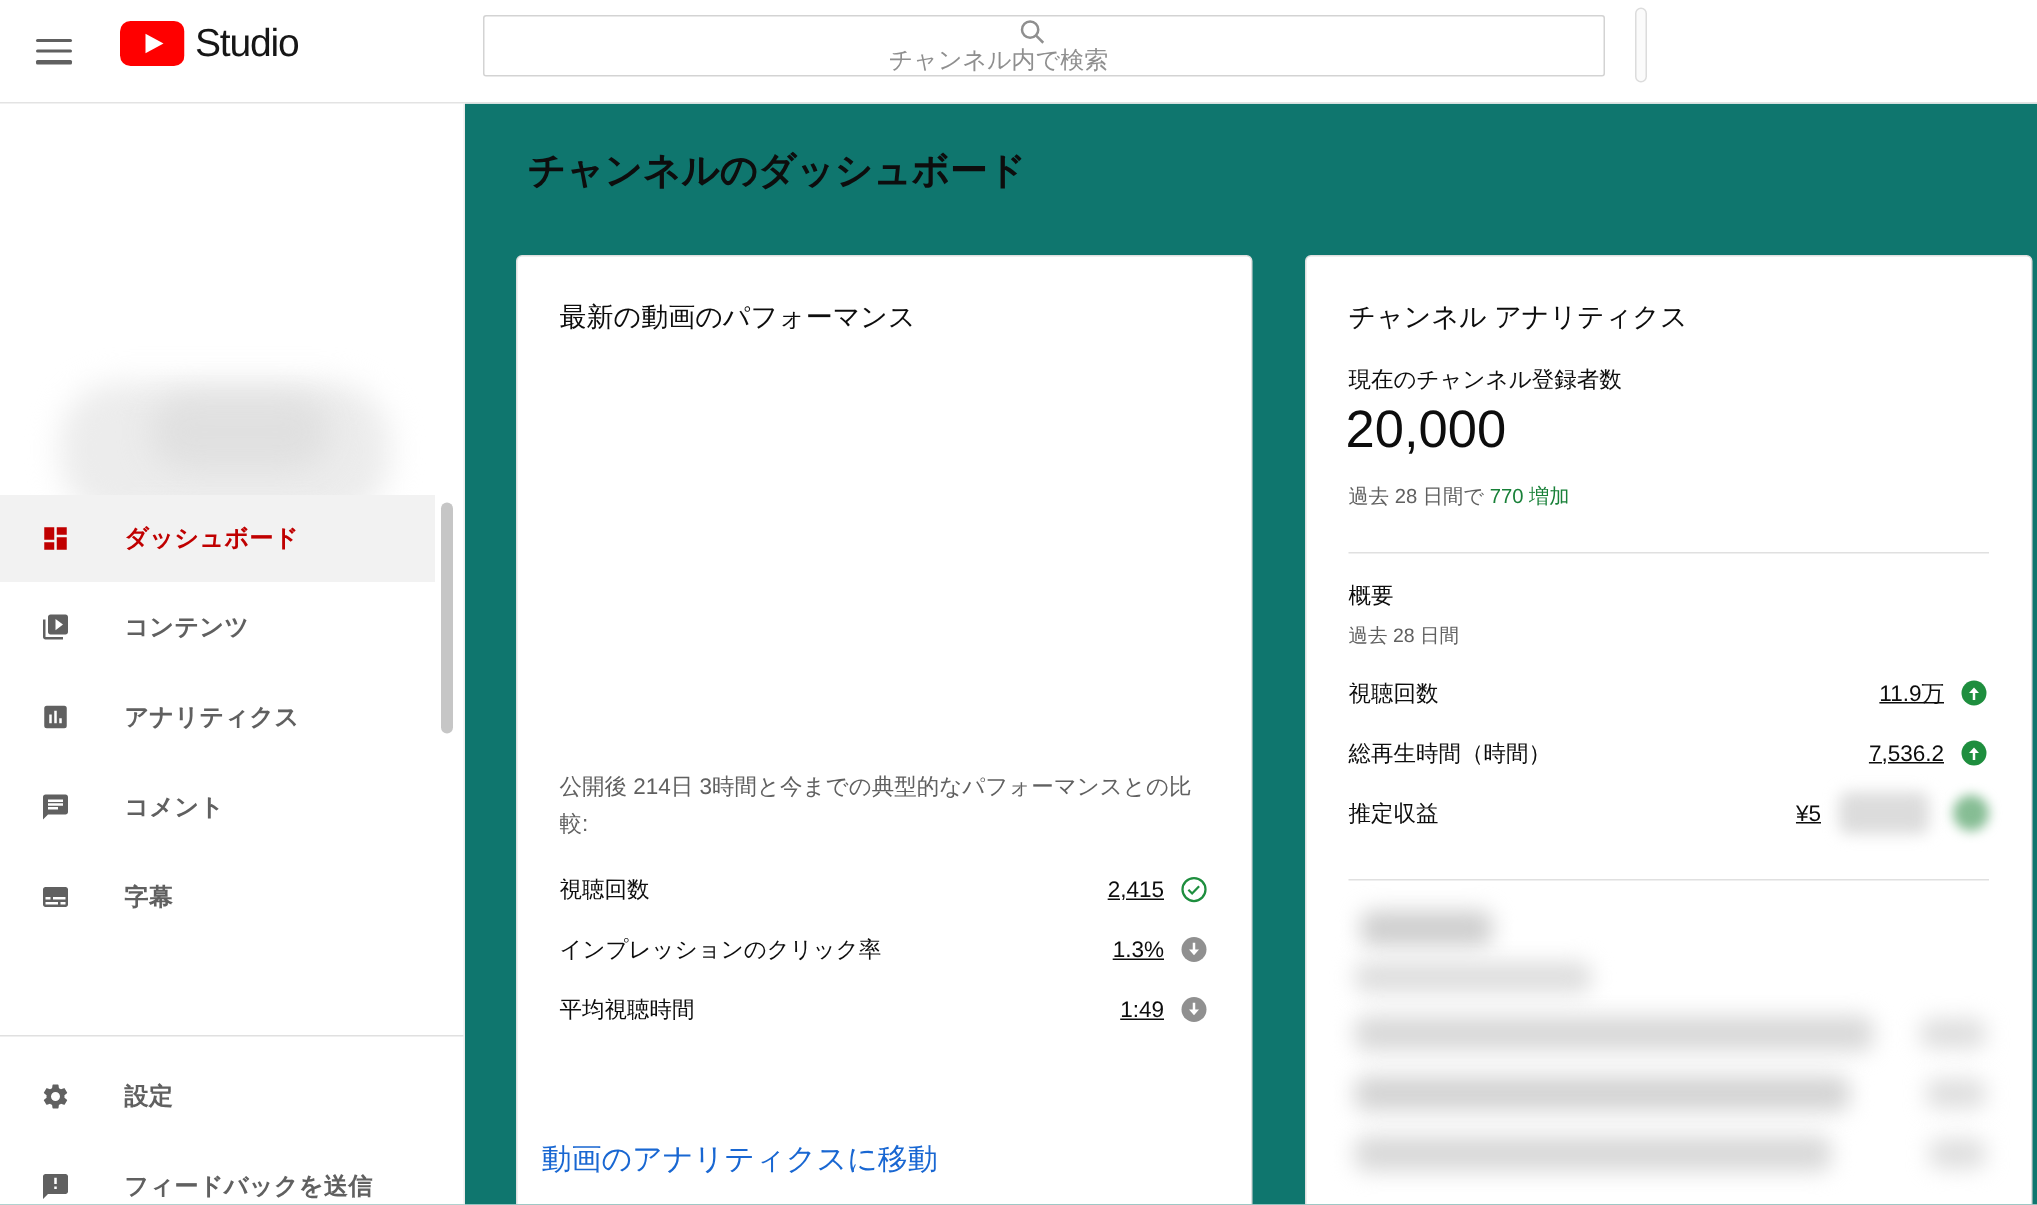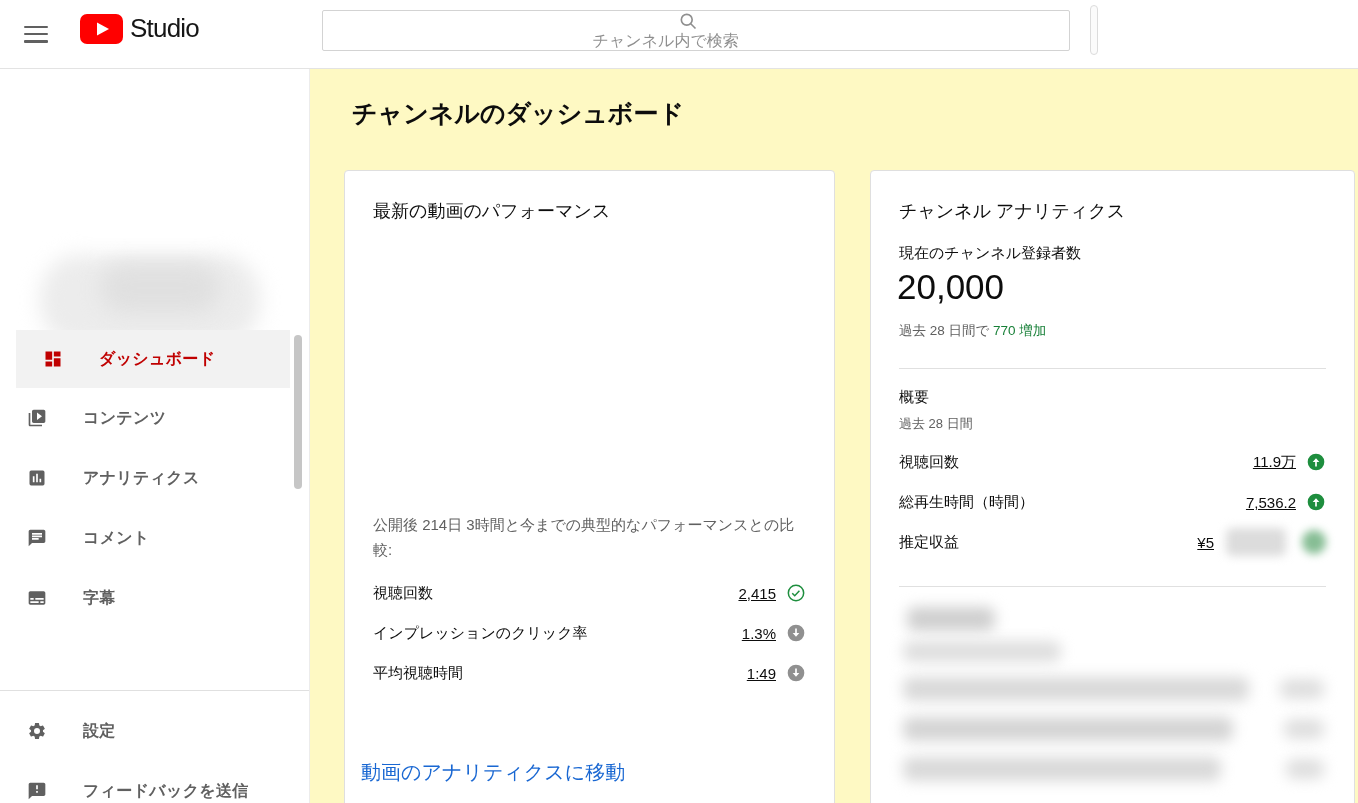--- a/index.html
+++ b/index.html
@@ -26,31 +26,31 @@
 
   
   .sidebar { position:absolute; left:0; top:69px; width:310px; height:734px; background:#fff;
              border-right:1px solid #ececec; z-index:20; overflow:hidden; }
   .avatar-blur { position:absolute; left:10px; top:176px; width:270px; height:120px; }
   .blob { position:absolute; background:#e9e9e9; filter:blur(10px); border-radius:40px; }
   .blob.b1 { left:30px; top:10px; width:220px; height:90px; background:#ececec; }
   .blob.b2 { left:90px; top:18px; width:120px; height:50px; background:#e0e0e0; }
   .nav { position:absolute; left:0; top:261px; width:290px; }
   .nav-item { display:flex; align-items:center; height:60px; cursor:pointer; }
-  .nav-item.active { background:#f2f2f2; height:58px;margin-left:16px; }
+  .nav-item.active { background:#f2f2f2; height:58px; }
   .nav-item .nicon { width:24px; height:24px; margin-left:25px; flex:0 0 auto; display:flex; align-items:center; justify-content:center; }
   .nav-item .nlabel { margin-left:34px; font-size:16px; font-weight:600; color:#606060; letter-spacing:0.3px; }
   .nav-item.active .nlabel { color:#c00000; }
   .side-divider { position:absolute; left:0; top:621px; width:310px; border-top:1px solid #e0e0e0; }
   .nav-footer { position:absolute; left:0; top:632px; width:290px; }
   .side-scrollbar { position:absolute; left:294px; top:266px; width:8px; height:154px;
                     background:#c6c6c6; border-radius:4px; cursor:pointer; }
 
   
-  .main { position:absolute; left:310px; top:69px; width:1048px; height:734px; background:#fef9c3; overflow:hidden; }
+  .main { position:absolute; left:310px; top:69px; width:1048px; height:734px; background:#0f766e; overflow:hidden; }
   .page-title { position:absolute; left:42px; top:28px; font-size:25px; font-weight:bold; color:#0d0d0d; }
 
   .card { position:absolute; top:101px; background:#fff; border:1px solid #dfdfdf; border-radius:4px; }
   .card-latest { left:34px; width:491px; height:720px; }
   .card-analytics { left:560px; width:485px; height:720px; }
   .card h2 { position:absolute; left:28px; top:28px; font-size:18px; font-weight:400; color:#0d0d0d; }
 
   
   .compare-note { position:absolute; left:28px; top:341px; width:436px; font-size:15px; line-height:25px; color:#606060; }
   .metric-rows { position:absolute; left:28px; right:28px; top:402px; }

